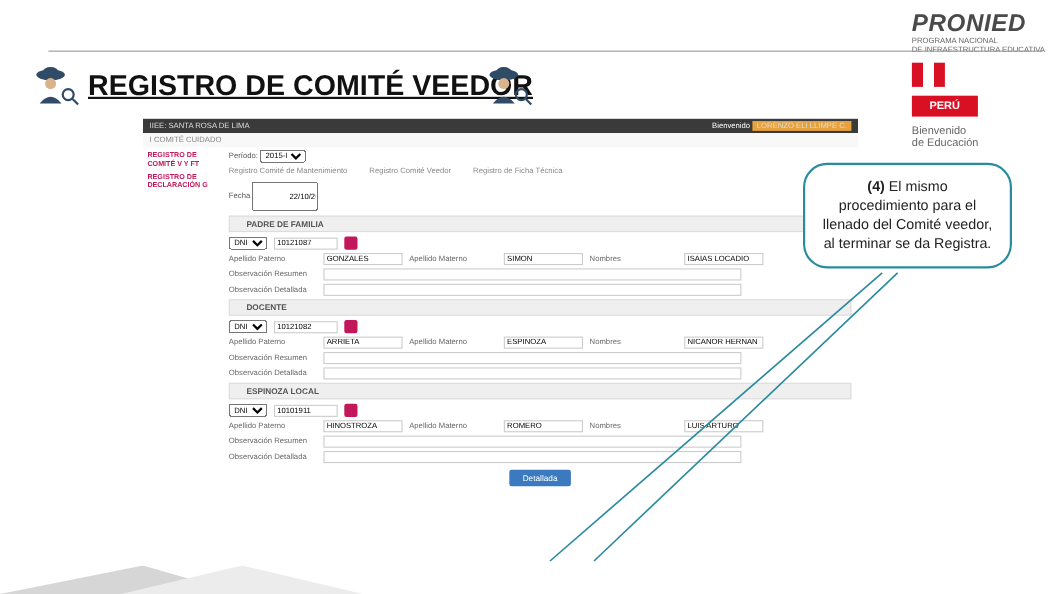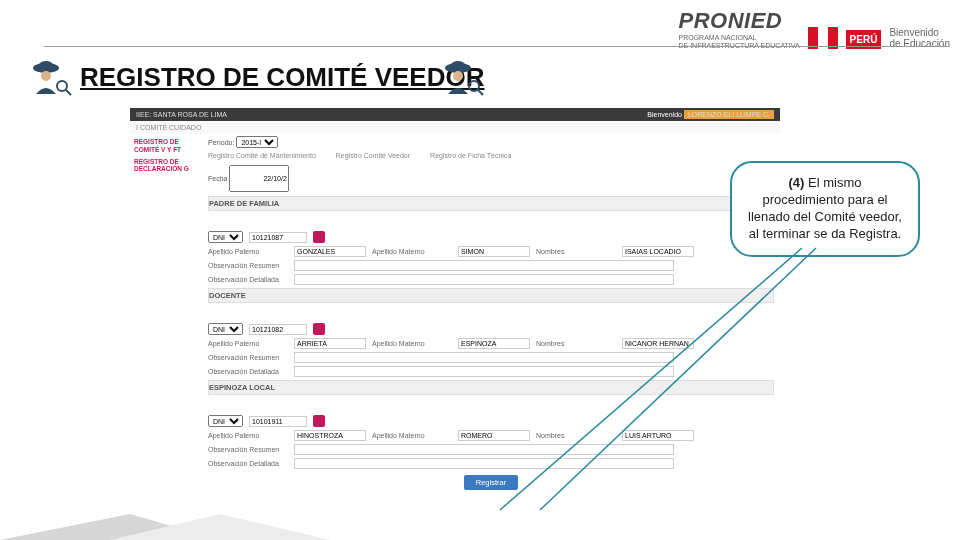--- a/index.html
+++ b/index.html
@@ -1,22 +1,22 @@
 <!DOCTYPE html>
 <html><head>
 <meta charset="utf-8">
 <style>
   * { box-sizing: border-box; margin: 0; padding: 0; }
   body { width: 960px; height: 540px; font-family: Arial, sans-serif; background: #fff; position: relative; overflow: hidden; }
-  .header-bar { position: absolute; top: 8px; right: 10px; display: flex; align-items: flex-end; gap: 8px; }
+  .header-bar { position: absolute; top: 8px; right: 10px; display: flex; align-items: flex-start; gap: 8px; flex-direction: column; }
   .pronied-logo { display: flex; align-items: center; gap: 6px; }
   .pronied-text { font-weight: 900; font-size: 22px; font-style: italic; color: #4a4a4a; letter-spacing: 0.5px; }
   .pronied-sub { font-size: 7px; color: #666; line-height: 1.1; }
   .peru-flag { width: 30px; height: 22px; background: linear-gradient(to right, #d91023 33%, #fff 33%, #fff 66%, #d91023 66%); }
-  .peru-box { background: #d91023; color: #fff; font-size: 10px; font-weight: bold; padding: 4px 4px; }
+  .peru-box { background: #d91023; color: #fff; font-size: 10px; font-weight: bold; padding: 4px 16px; }
   .ministerio { font-size: 10px; color: #666; line-height: 1.1; }
   .header-rule { position: absolute; top: 46px; left: 44px; right: 12px; height: 1px; background: #999; }
   .slide-title { position: absolute; top: 62px; left: 80px; font-size: 26px; font-weight: 700; text-decoration: underline; color: #111; }
   .detective-icon { position: absolute; width: 42px; height: 38px; }
   .detective-icon svg { width: 100%; height: 100%; }
   .det1 { top: 58px; left: 30px; }
   .det2 { top: 58px; left: 442px; }
   .screenshot { position: absolute; top: 108px; left: 130px; width: 650px; height: 410px; background: #fff; font-size: 8px; color: #555; filter: blur(0.4px); }
   .ss-dark-bar { background: #3a3a3a; color: #ddd; padding: 3px 6px; font-size: 7px; display: flex; justify-content: space-between; }
   .ss-welcome { color: #fff; font-size: 7px; }
@@ -25,32 +25,32 @@
   .ss-body { display: flex; }
   .ss-sidebar { width: 72px; background: #fff; padding: 4px; font-size: 6.5px; }
   .ss-side-link1 { color: #c2185b; line-height: 1.2; margin-bottom: 4px; font-weight: 600; }
   .ss-side-link2 { color: #c2185b; line-height: 1.2; font-weight: 600; }
   .ss-main { flex: 1; padding: 2px 6px; }
   .ss-period { font-size: 7px; margin-bottom: 4px; }
   .ss-period select { font-size: 7px; height: 12px; }
   .ss-tabs { font-size: 7px; color: #888; margin-bottom: 6px; display: flex; gap: 20px; }
   .ss-fecha { font-size: 7px; margin-bottom: 4px; }
   .ss-fecha input { font-size: 7px; height: 27px; width: 60px; padding-left: 32px; }
-  .ss-section-head { background: #efefef; border: 1px solid #ddd; padding: 2px 0; font-size: 7.5px; font-weight: 700; color: #555; margin-bottom: 20px; }
+  .ss-section-head { background: #efefef; border: 1px solid #ddd; padding: 2px 15px; font-size: 7.5px; font-weight: 700; color: #555; margin-bottom: 4px; }
   .ss-row { display: flex; align-items: center; gap: 6px; margin-bottom: 3px; font-size: 7px; }
   .ss-row label { min-width: 80px; color: #666; }
   .ss-row input[type=text] { font-size: 7px; height: 11px; border: 1px solid #ccc; padding: 0 2px; }
   .ss-row select { font-size: 7px; height: 12px; }
   .ss-dni { width: 58px; }
   .ss-name { width: 72px; }
   .ss-search-btn { width: 12px; height: 12px; background: #c2185b; border-radius: 2px; display: inline-block; }
   .ss-long { width: 380px; }
   .ss-register-wrap { text-align: center; margin-top: 6px; }
   .ss-register-btn { background: #3b7abf; color: #fff; font-size: 7.5px; padding: 3px 12px; border: none; border-radius: 2px; }
-  .callout { position: absolute; top: 161px; right: 40px; width: 190px; background: #fff; border: 2.5px solid #2a8a9e; border-radius: 22px; padding: 12px 14px; text-align: center; font-size: 13px; line-height: 1.3; color: #222; }
+  .callout { position: absolute; top: 148px; right: 40px; width: 190px; background: #fff; border: 2.5px solid #2a8a9e; border-radius: 22px; padding: 12px 14px; text-align: center; font-size: 13px; line-height: 1.3; color: #222; }
   .callout b { font-weight: 700; }
   .pointer-line { position: absolute; stroke: #2a8a9e; stroke-width: 1.5; fill: none; }
   .footer-tri { position: absolute; bottom: 0; left: 0; width: 960px; height: 26px; }
 </style>
 </head>
 <body>
 
 <div class="header-bar">
   <div class="pronied-logo">
     <div>
@@ -184,21 +184,21 @@
       <div class="ss-row">
           <label>Observación Resumen</label>
           <input class="ss-long" type="text" style="">
         </div>
       <div class="ss-row">
           <label>Observación Detallada</label>
           <input class="ss-long" type="text" style="">
         </div>
 
       <div class="ss-register-wrap">
-        <button class="ss-register-btn">Registrar</button>
+        <button class="ss-register-btn">Detallada</button>
       </div>
     </div>
   </div>
 </div>
 
 <div class="callout">
   <b>(4)</b><span> El mismo procedimiento para el llenado del Comité veedor, al terminar se da Registra.</span>
 </div>
 
 <svg class="pointer-line" style="top:0;left:0;width:960px;height:540px;position:absolute;pointer-events:none">

